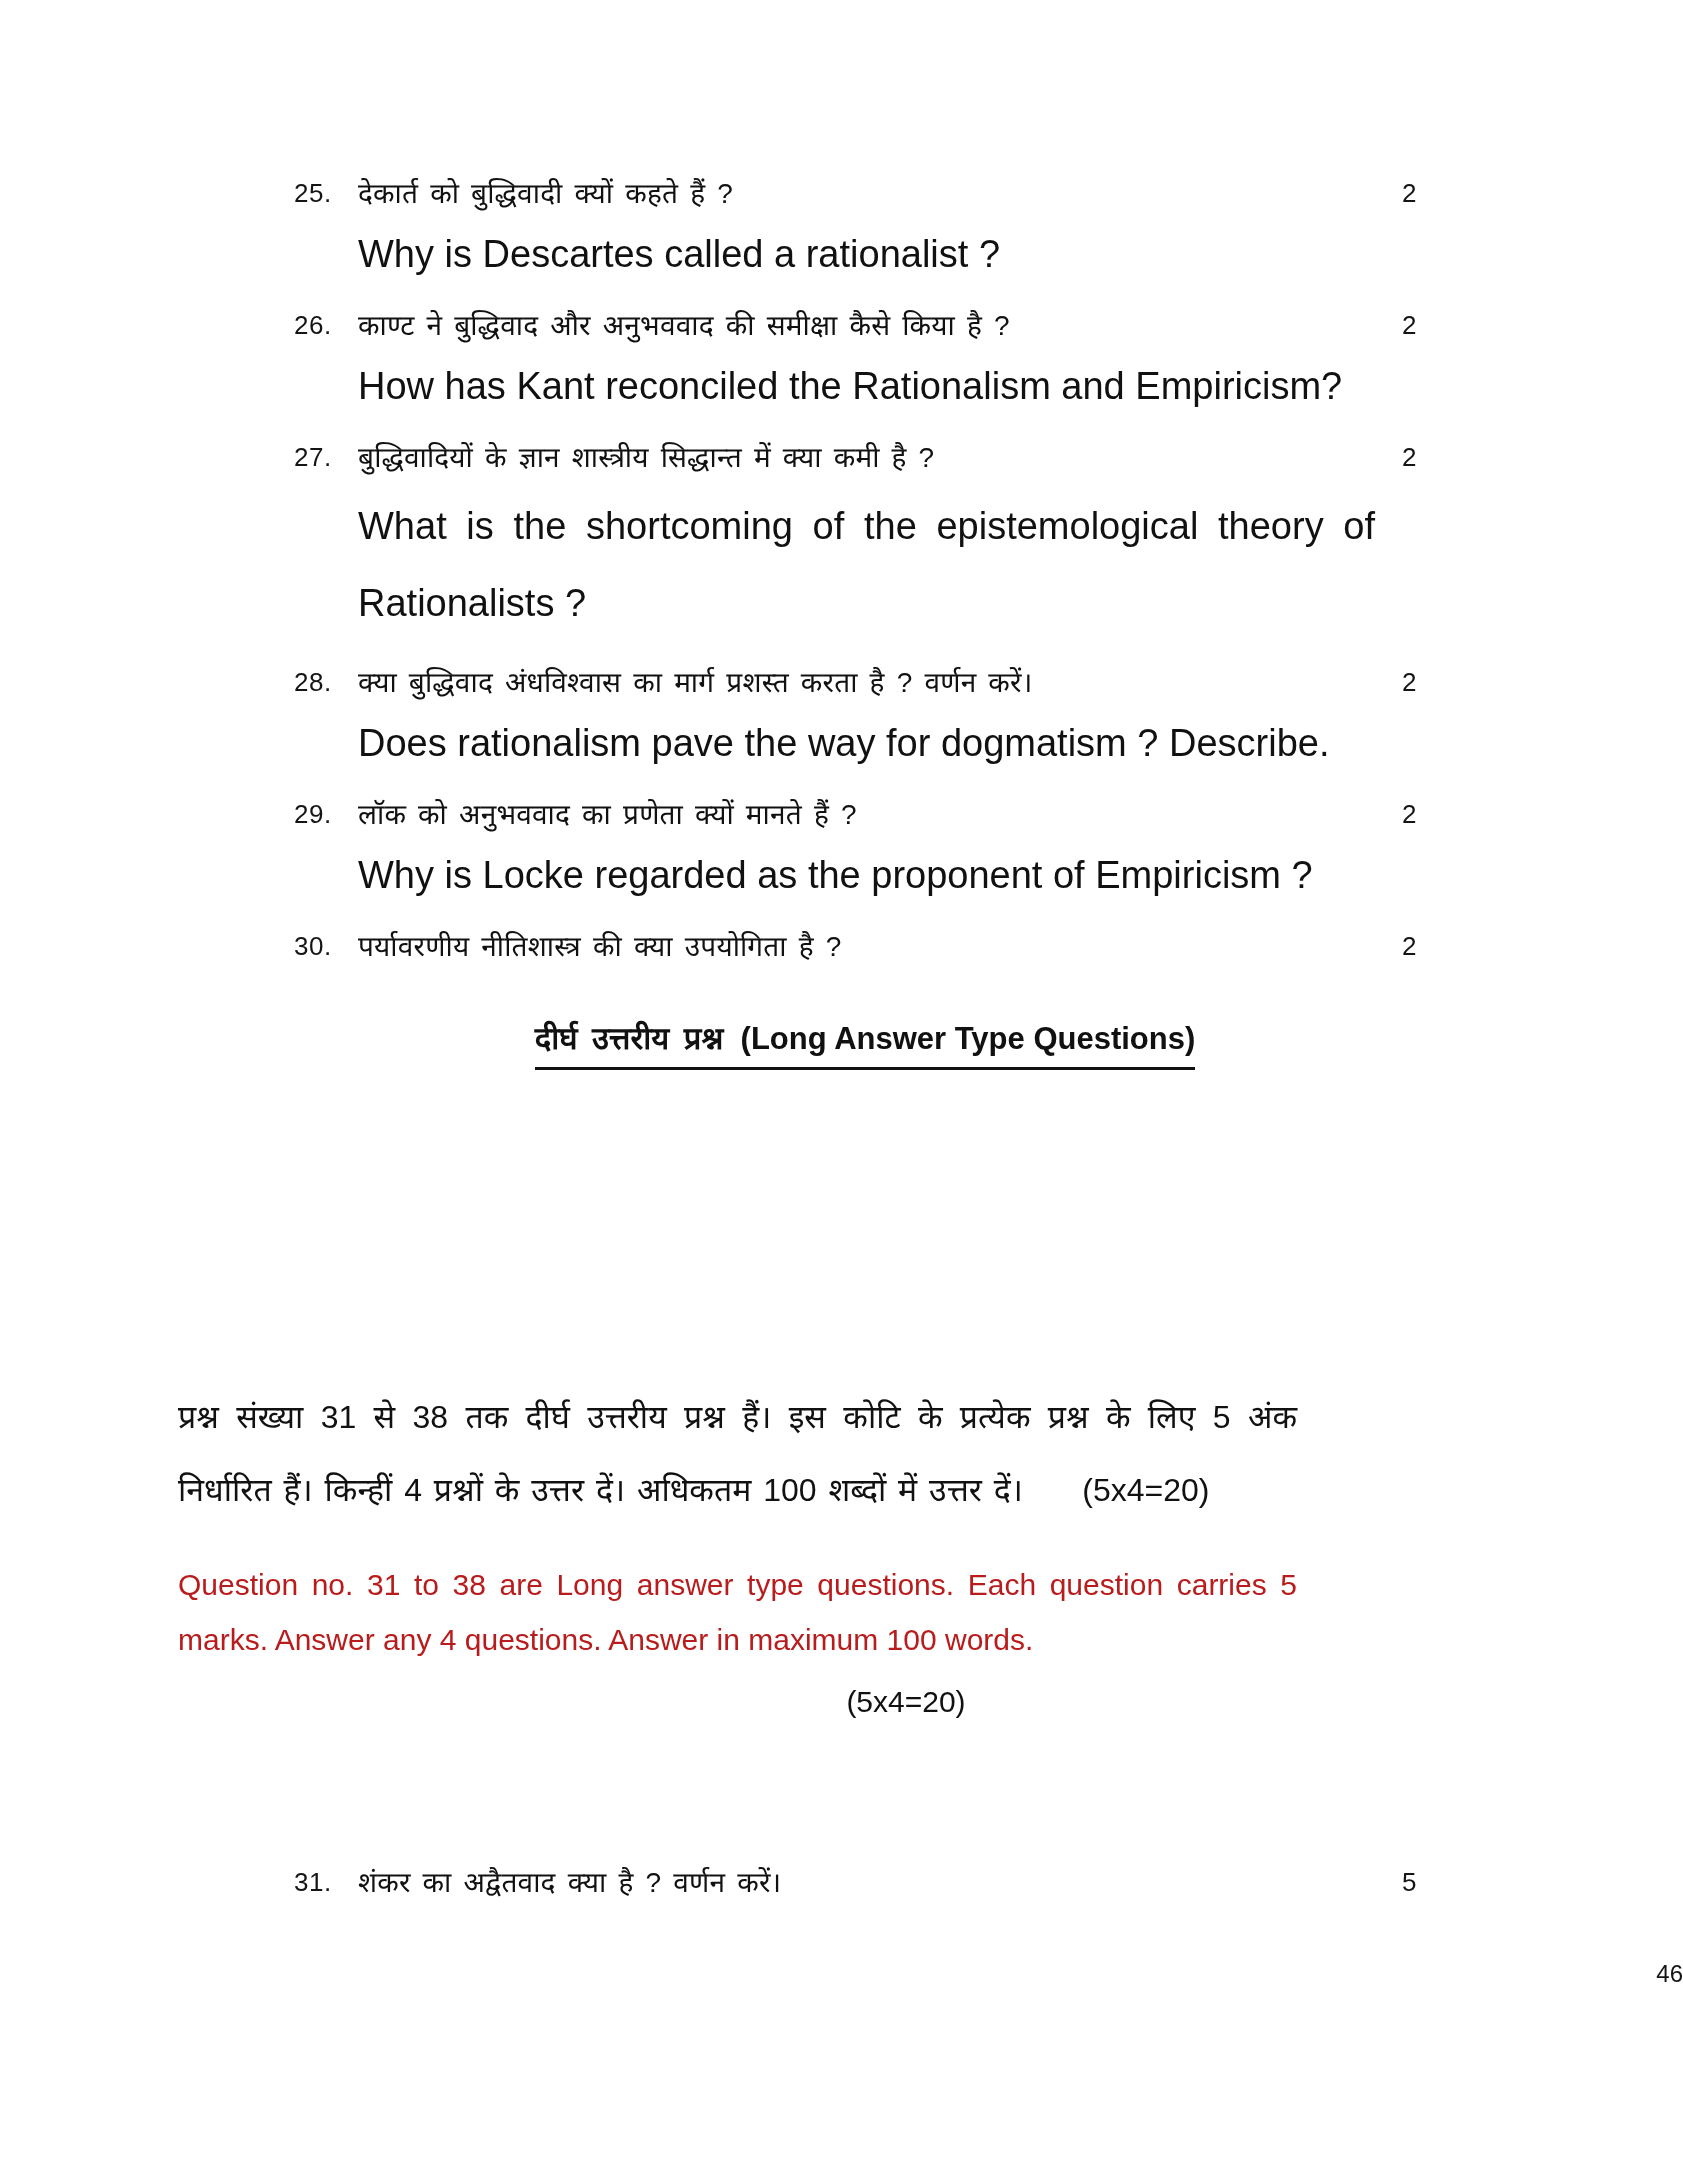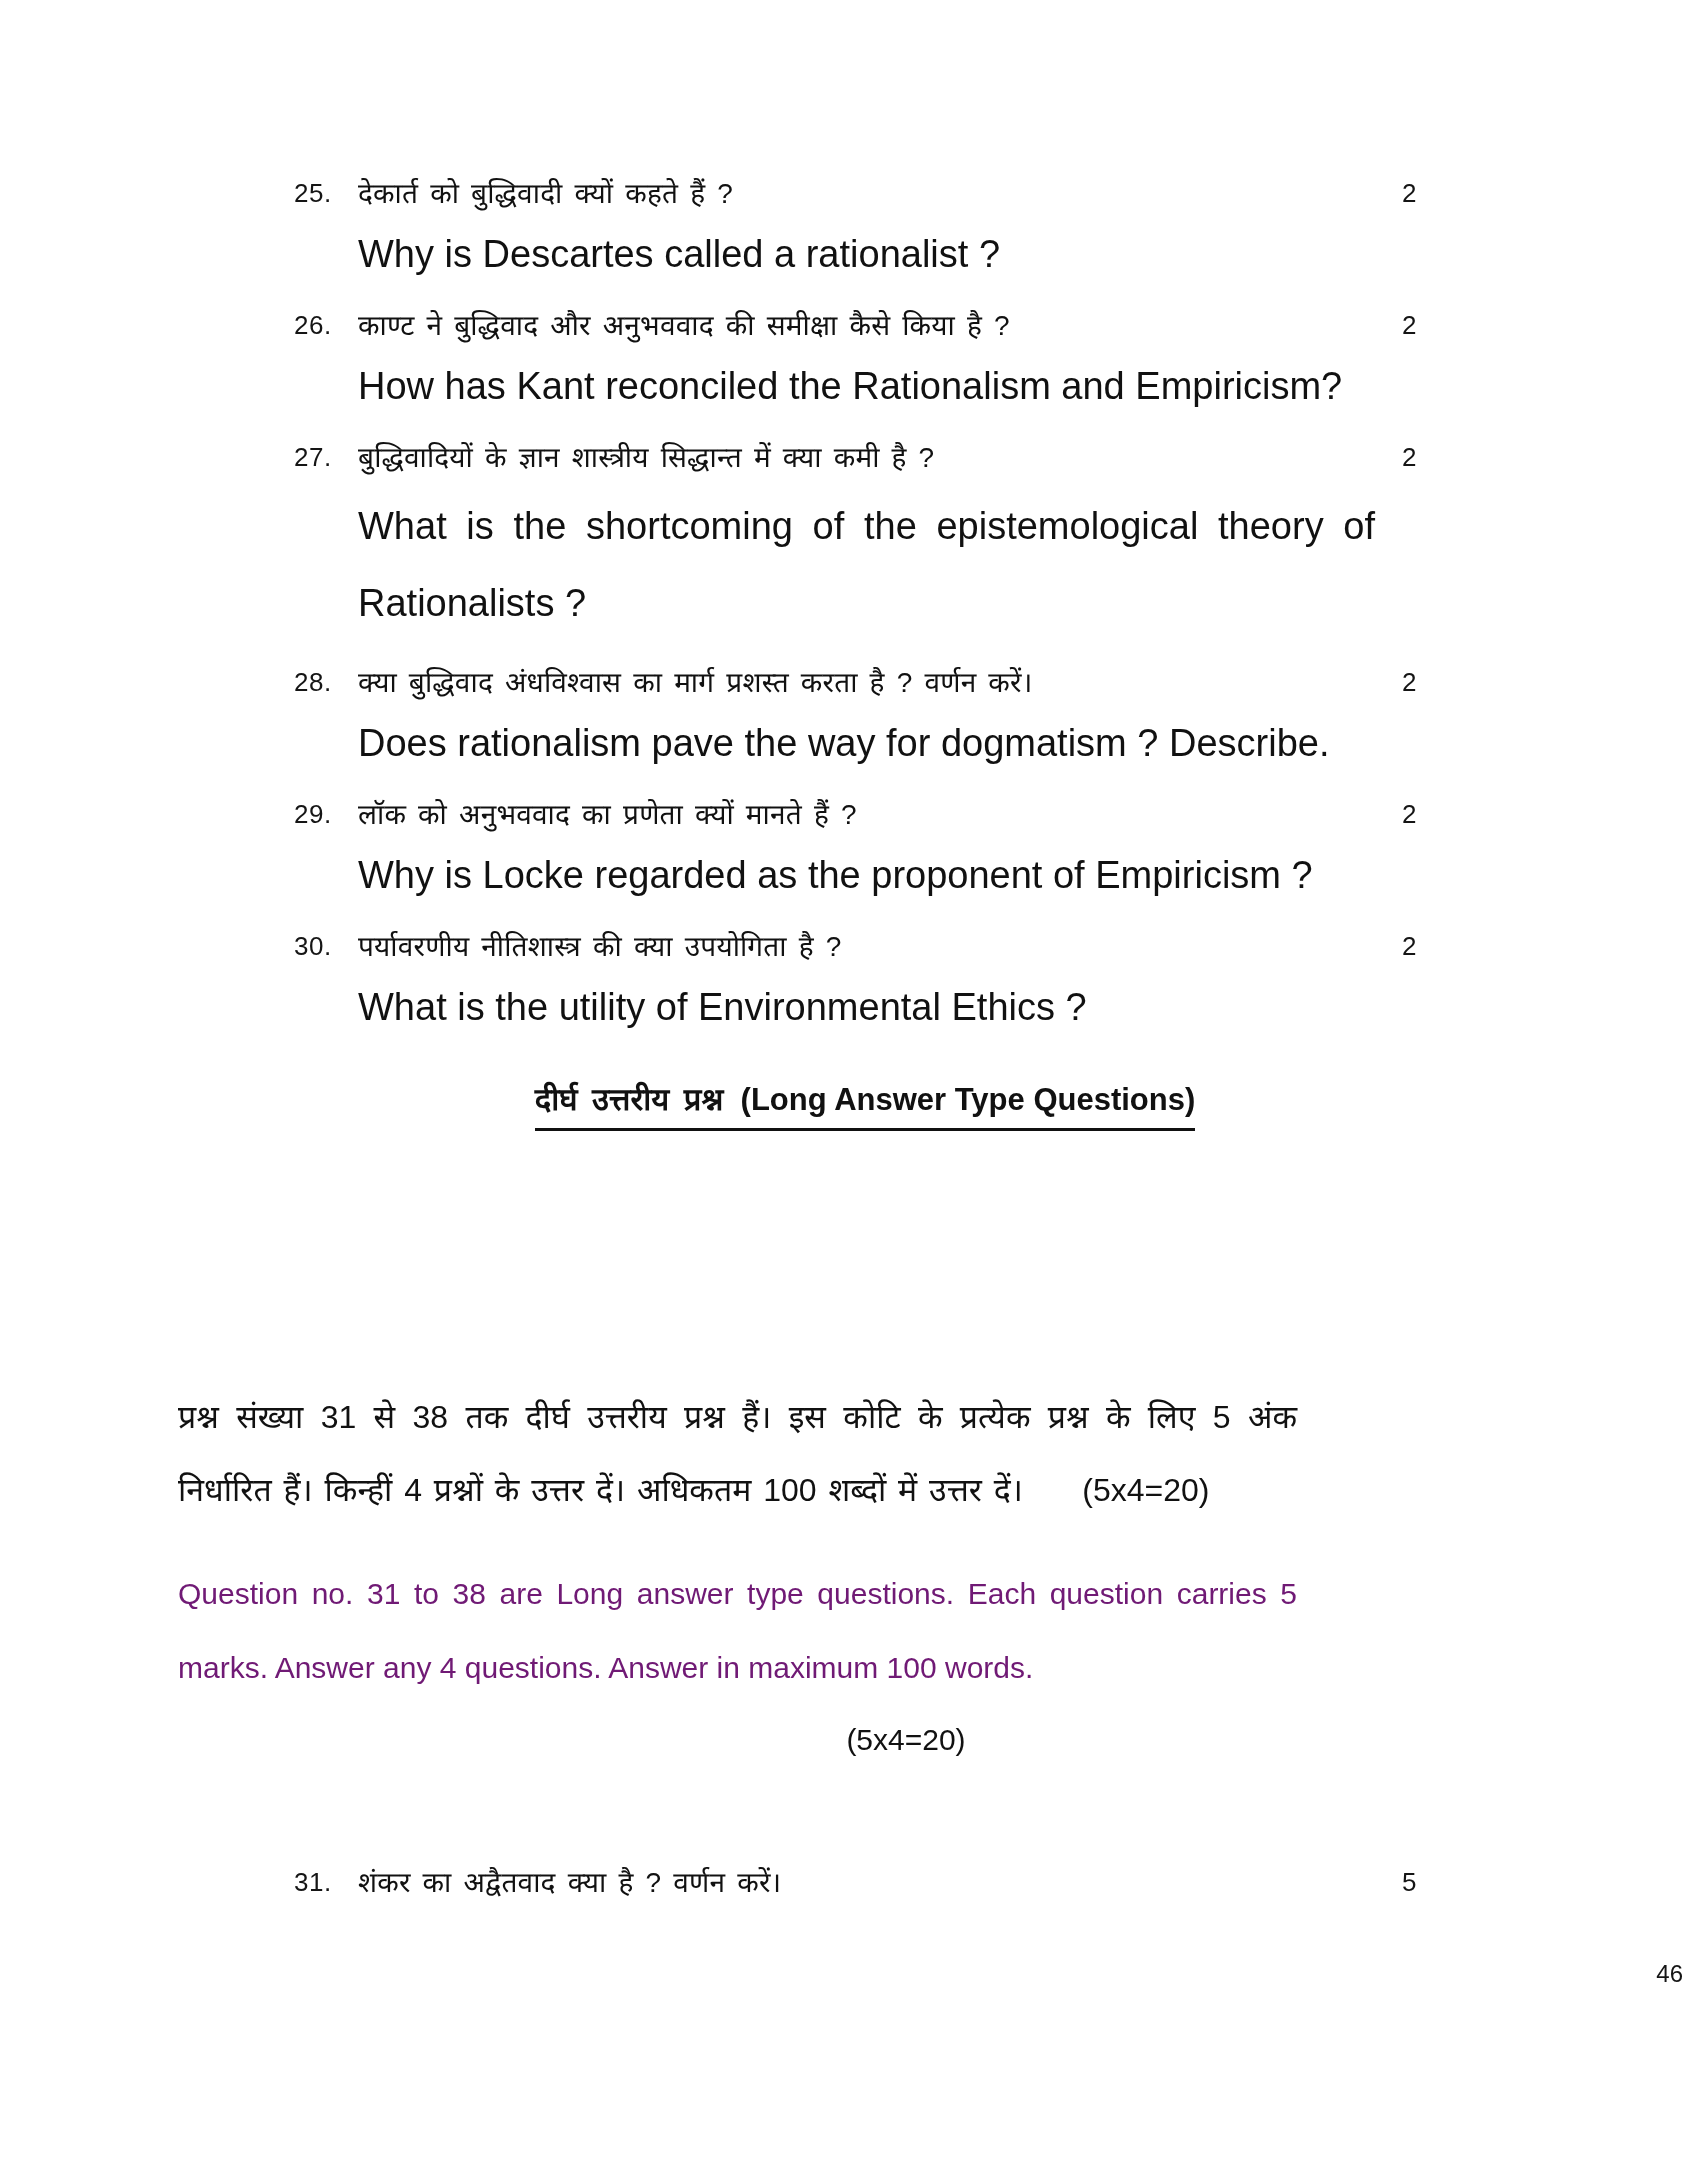--- a/index.html
+++ b/index.html
@@ -114,24 +114,24 @@
     font-size: 32px;
     line-height: 73px;
     text-align: justify;
     text-align-last: left;
     word-spacing: 3px;
     color: #111111;
   }
   .instr-en {
     margin-top: 30px;
     font-size: 30px;
-    line-height: 74px;
+    line-height: 55px;
     text-align: justify;
     text-align-last: left;
-    color: #701a75;
+    color: #b91c1c;
   }
   .marks-line {
     margin-top: 18px;
     text-align: center;
     font-size: 30px;
     padding-left: 337px;
   }
 
   
   .last-q {
@@ -215,23 +215,20 @@
         <div class="qtext eng">Why is Locke regarded as the proponent of Empiricism ?</div>
       </div>
     </div>
 
     <div class="qblock">
       <div class="qrow">
         <span class="qnum">30.</span>
         <div class="qtext hindi">पर्यावरणीय नीतिशास्त्र की क्या उपयोगिता है ?</div>
         <span class="qmarks">2</span>
       </div>
-      <div class="qrow">
-        <div class="qtext eng">What is the utility of Environmental Ethics ?</div>
-      </div>
     </div>
 
     <div class="section-heading">
       <span class="u"><span class="hi">दीर्घ उत्तरीय प्रश्न</span>&nbsp; <span>(Long Answer Type Questions)</span></span>
     </div>
 
   </div>
 
   <div class="instructions">
     <div class="instr-hi"><span>प्रश्न संख्या 31 से 38 तक दीर्घ उत्तरीय प्रश्न हैं। इस कोटि के प्रत्येक प्रश्न के लिए 5 अंक निर्धारित हैं। किन्हीं 4 प्रश्नों के उत्तर दें। अधिकतम 100 शब्दों में उत्तर दें।</span>&nbsp;&nbsp;&nbsp;&nbsp;&nbsp;<span class="nowrap">(5x4=20)</span></div>

